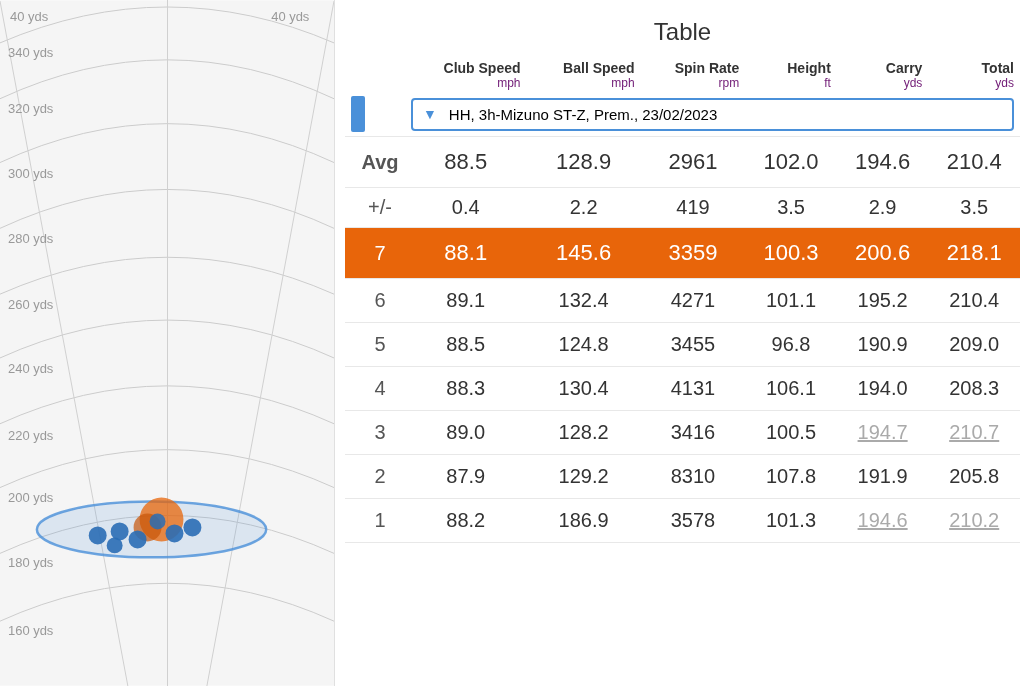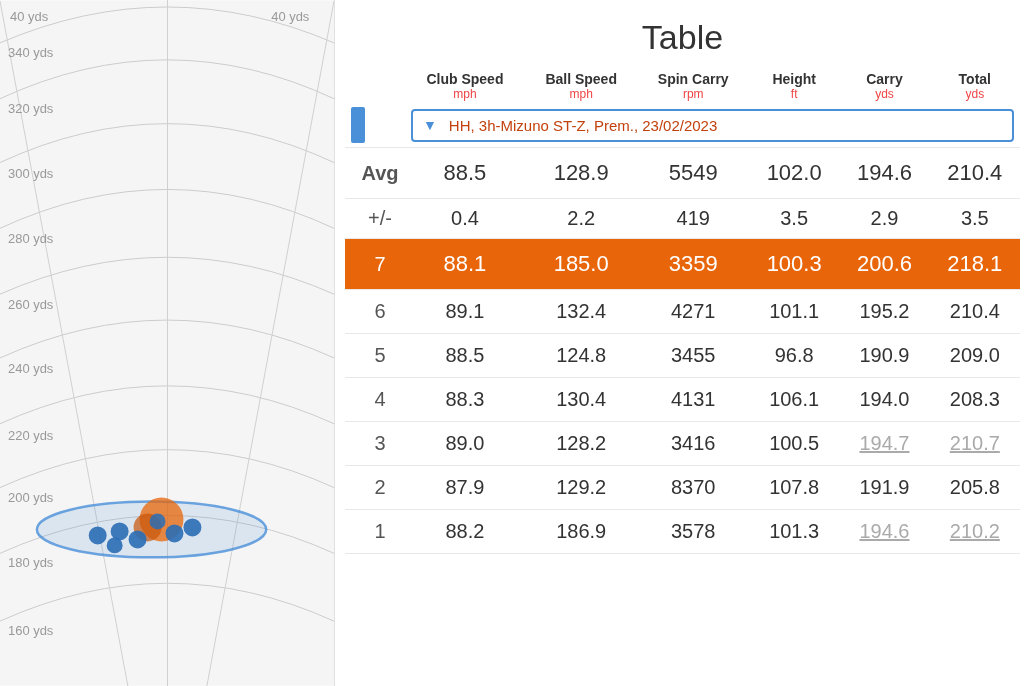--- a/index.html
+++ b/index.html
@@ -31,45 +31,45 @@
     .right-panel {
       flex: 1;
       height: 686px;
       background: #fff;
       overflow-y: auto;
       padding: 0 10px 10px 10px;
     }
 
     .table-title {
       text-align: center;
-      font-size: 34px;
+      font-size: 24px;
       font-weight: 500;
       color: #333;
       padding: 18px 0 10px 0;
     }
 
     .data-table {
       width: 100%;
       border-collapse: collapse;
     }
 
     .data-table thead tr th {
       font-weight: 700;
       font-size: 14px;
       color: #333;
-      text-align: center;
+      text-align: right;
       padding: 4px 6px 2px 6px;
       border-bottom: none;
     }
 
     .data-table thead tr th .unit {
       display: block;
       font-weight: 400;
       font-size: 12px;
-      color: #ef4444;
+      color: #701a75;
     }
 
     
     .filter-row td {
       padding: 4px 6px;
     }
 
     .filter-cell {
       display: flex;
       align-items: center;
@@ -91,21 +91,21 @@
     }
 
     .filter-triangle {
       color: #4a90d9;
       font-size: 14px;
       margin-right: 4px;
     }
 
     .filter-text {
       font-size: 15px;
-      color: #c2410c;
+      color: #000000;
     }
 
     
     .data-table tbody tr {
       border-bottom: 1px solid #e8e8e8;
     }
 
     .data-table tbody tr td {
       text-align: center;
       padding: 10px 6px;
@@ -248,21 +248,21 @@
         <th style="width:60px;"></th>
         <th>
           <span>Club Speed</span>
           <span class="unit">mph</span>
         </th>
         <th>
           <span>Ball Speed</span>
           <span class="unit">mph</span>
         </th>
         <th>
-          <span>Spin Carry</span>
+          <span>Spin Rate</span>
           <span class="unit">rpm</span>
         </th>
         <th>
           <span>Height</span>
           <span class="unit">ft</span>
         </th>
         <th>
           <span>Carry</span>
           <span class="unit">yds</span>
         </th>
@@ -283,39 +283,39 @@
             <span class="filter-triangle">▼</span>
             <span class="filter-text">HH, 3h-Mizuno ST-Z, Prem., 23/02/2023</span>
           </div>
         </td>
       </tr>
 
       <tr class="avg-row">
         <td class="col-label">Avg</td>
         <td>88.5</td>
         <td>128.9</td>
-        <td>5549</td>
+        <td>2961</td>
         <td>102.0</td>
         <td>194.6</td>
         <td>210.4</td>
       </tr>
 
       <tr class="plus-minus-row">
         <td class="col-label">+/-</td>
         <td>0.4</td>
         <td>2.2</td>
         <td>419</td>
         <td>3.5</td>
         <td>2.9</td>
         <td>3.5</td>
       </tr>
     <tr class="highlighted-row">
           <td class="col-label">7</td>
           <td>88.1</td>
-          <td>185.0</td>
+          <td>145.6</td>
           <td>3359</td>
           <td>100.3</td>
           <td>200.6</td>
           <td>218.1</td>
         </tr>
         <tr class="normal-row">
           <td class="col-label">6</td>
           <td>89.1</td>
           <td>132.4</td>
           <td>4271</td>
@@ -347,21 +347,21 @@
           <td>128.2</td>
           <td>3416</td>
           <td>100.5</td>
           <td class="muted">194.7</td>
           <td class="muted">210.7</td>
         </tr>
         <tr class="normal-row">
           <td class="col-label">2</td>
           <td>87.9</td>
           <td>129.2</td>
-          <td>8370</td>
+          <td>8310</td>
           <td>107.8</td>
           <td>191.9</td>
           <td>205.8</td>
         </tr>
         <tr class="normal-row">
           <td class="col-label">1</td>
           <td>88.2</td>
           <td>186.9</td>
           <td>3578</td>
           <td>101.3</td>

